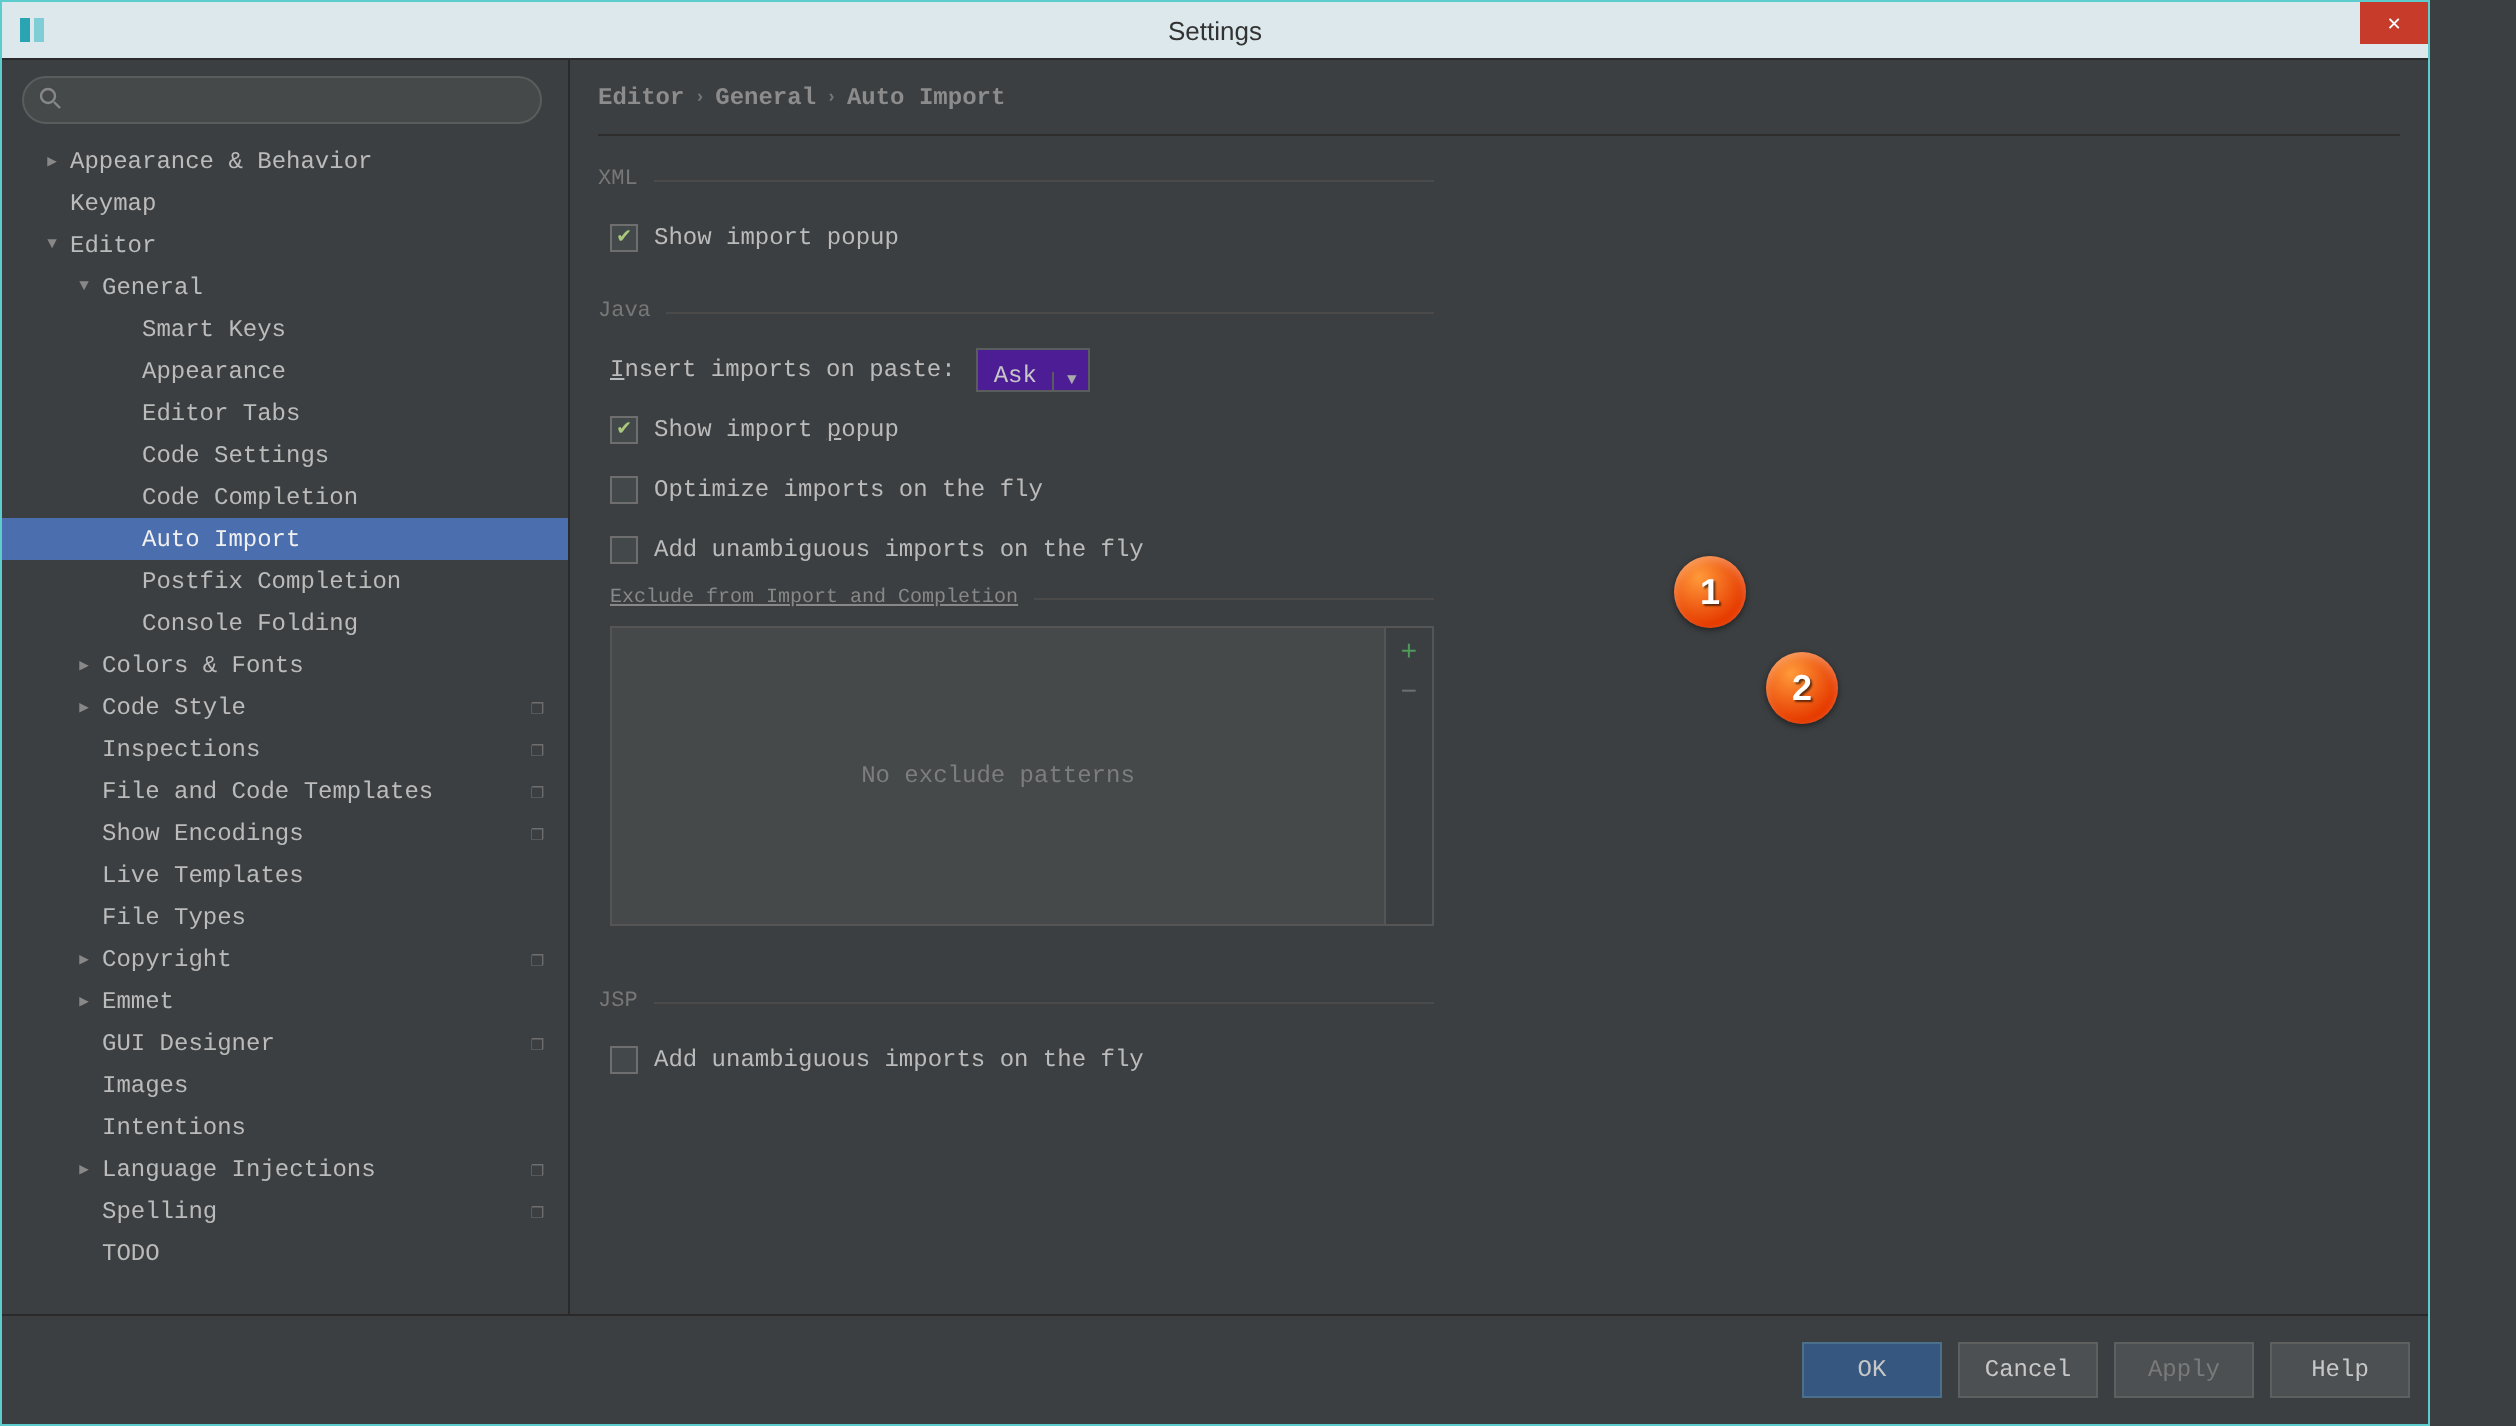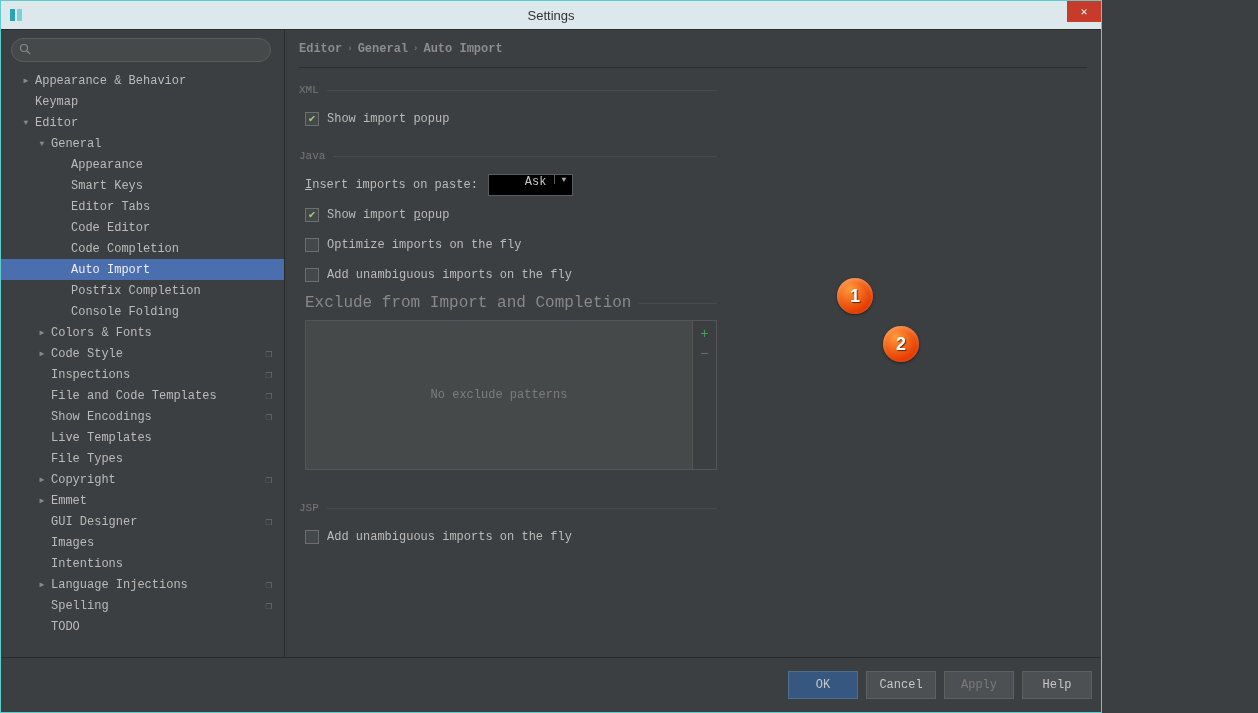--- a/index.html
+++ b/index.html
@@ -7,21 +7,21 @@
   font-family: "Menlo", "Consolas", "Courier New", monospace;
   font-size: 12px;
   background: #3c3f41;
   color: #bbbbbb;
   overflow: hidden;
   width: 1258px;
   height: 713px;
 }
 .window {
   position: relative;
-  width: 1102px;
+  width: 1215px;
   height: 713px;
   background: #3c3f41;
   border: 1px solid #5ccccc;
 }
 .titlebar {
   height: 29px;
   background: #dce8ec;
   display: flex;
   align-items: center;
   position: relative;
@@ -198,46 +198,46 @@
   content: "✔";
   color: #a9c77d;
   font-size: 11px;
   line-height: 1;
 }
 .u { text-decoration: underline; }
 .inline-label { margin-right: 10px; text-align: center; }
 .select {
   height: 22px;
   display: inline-flex;
-  align-items: flex-start;
+  align-items: flex-end;
   border: 1px solid #5a5d5e;
-  background: #000000;
-  padding-left: 28px;
+  background: #4c1d95;
 }
 .select .sel-text {
   display: inline-flex;
   align-items: center;
   padding: 0 8px;
   color: #c7c7c7;
 }
 .select .sel-arrow {
   width: 18px;
   display: inline-flex;
   align-items: center;
   justify-content: center;
   border-left: 1px solid #5a5d5e;
   font-size: 8px;
   color: #aaa;
 }
 .exclude-label {
   color: #888;
-  font-size: 16px;
+  font-size: 10px;
   margin-top: 6px;
   display: flex;
   align-items: center;
+  text-decoration: underline;
 }
 .exclude-label::after {
   content: "";
   flex: 1;
   height: 1px;
   background: #4a4a4a;
   margin-left: 8px;
 }
 .exclude-panel {
   margin-top: 8px;
@@ -359,30 +359,30 @@
           </div>
         <div class="tree-item ind0">
             <span class="arrow">▼</span>
             <span class="label">Editor</span>
           </div>
         <div class="tree-item ind1">
             <span class="arrow">▼</span>
             <span class="label">General</span>
           </div>
         <div class="tree-item ind3">
+            <span class="label">Smart Keys</span>
+          </div>
+        <div class="tree-item ind3">
             <span class="label">Appearance</span>
           </div>
         <div class="tree-item ind3">
-            <span class="label">Smart Keys</span>
-          </div>
-        <div class="tree-item ind3">
             <span class="label">Editor Tabs</span>
           </div>
         <div class="tree-item ind3">
-            <span class="label">Code Editor</span>
+            <span class="label">Code Settings</span>
           </div>
         <div class="tree-item ind3">
             <span class="label">Code Completion</span>
           </div>
         <div class="tree-item ind3 selected">
             <span class="label">Auto Import</span>
           </div>
         <div class="tree-item ind3">
             <span class="label">Postfix Completion</span>
           </div>

